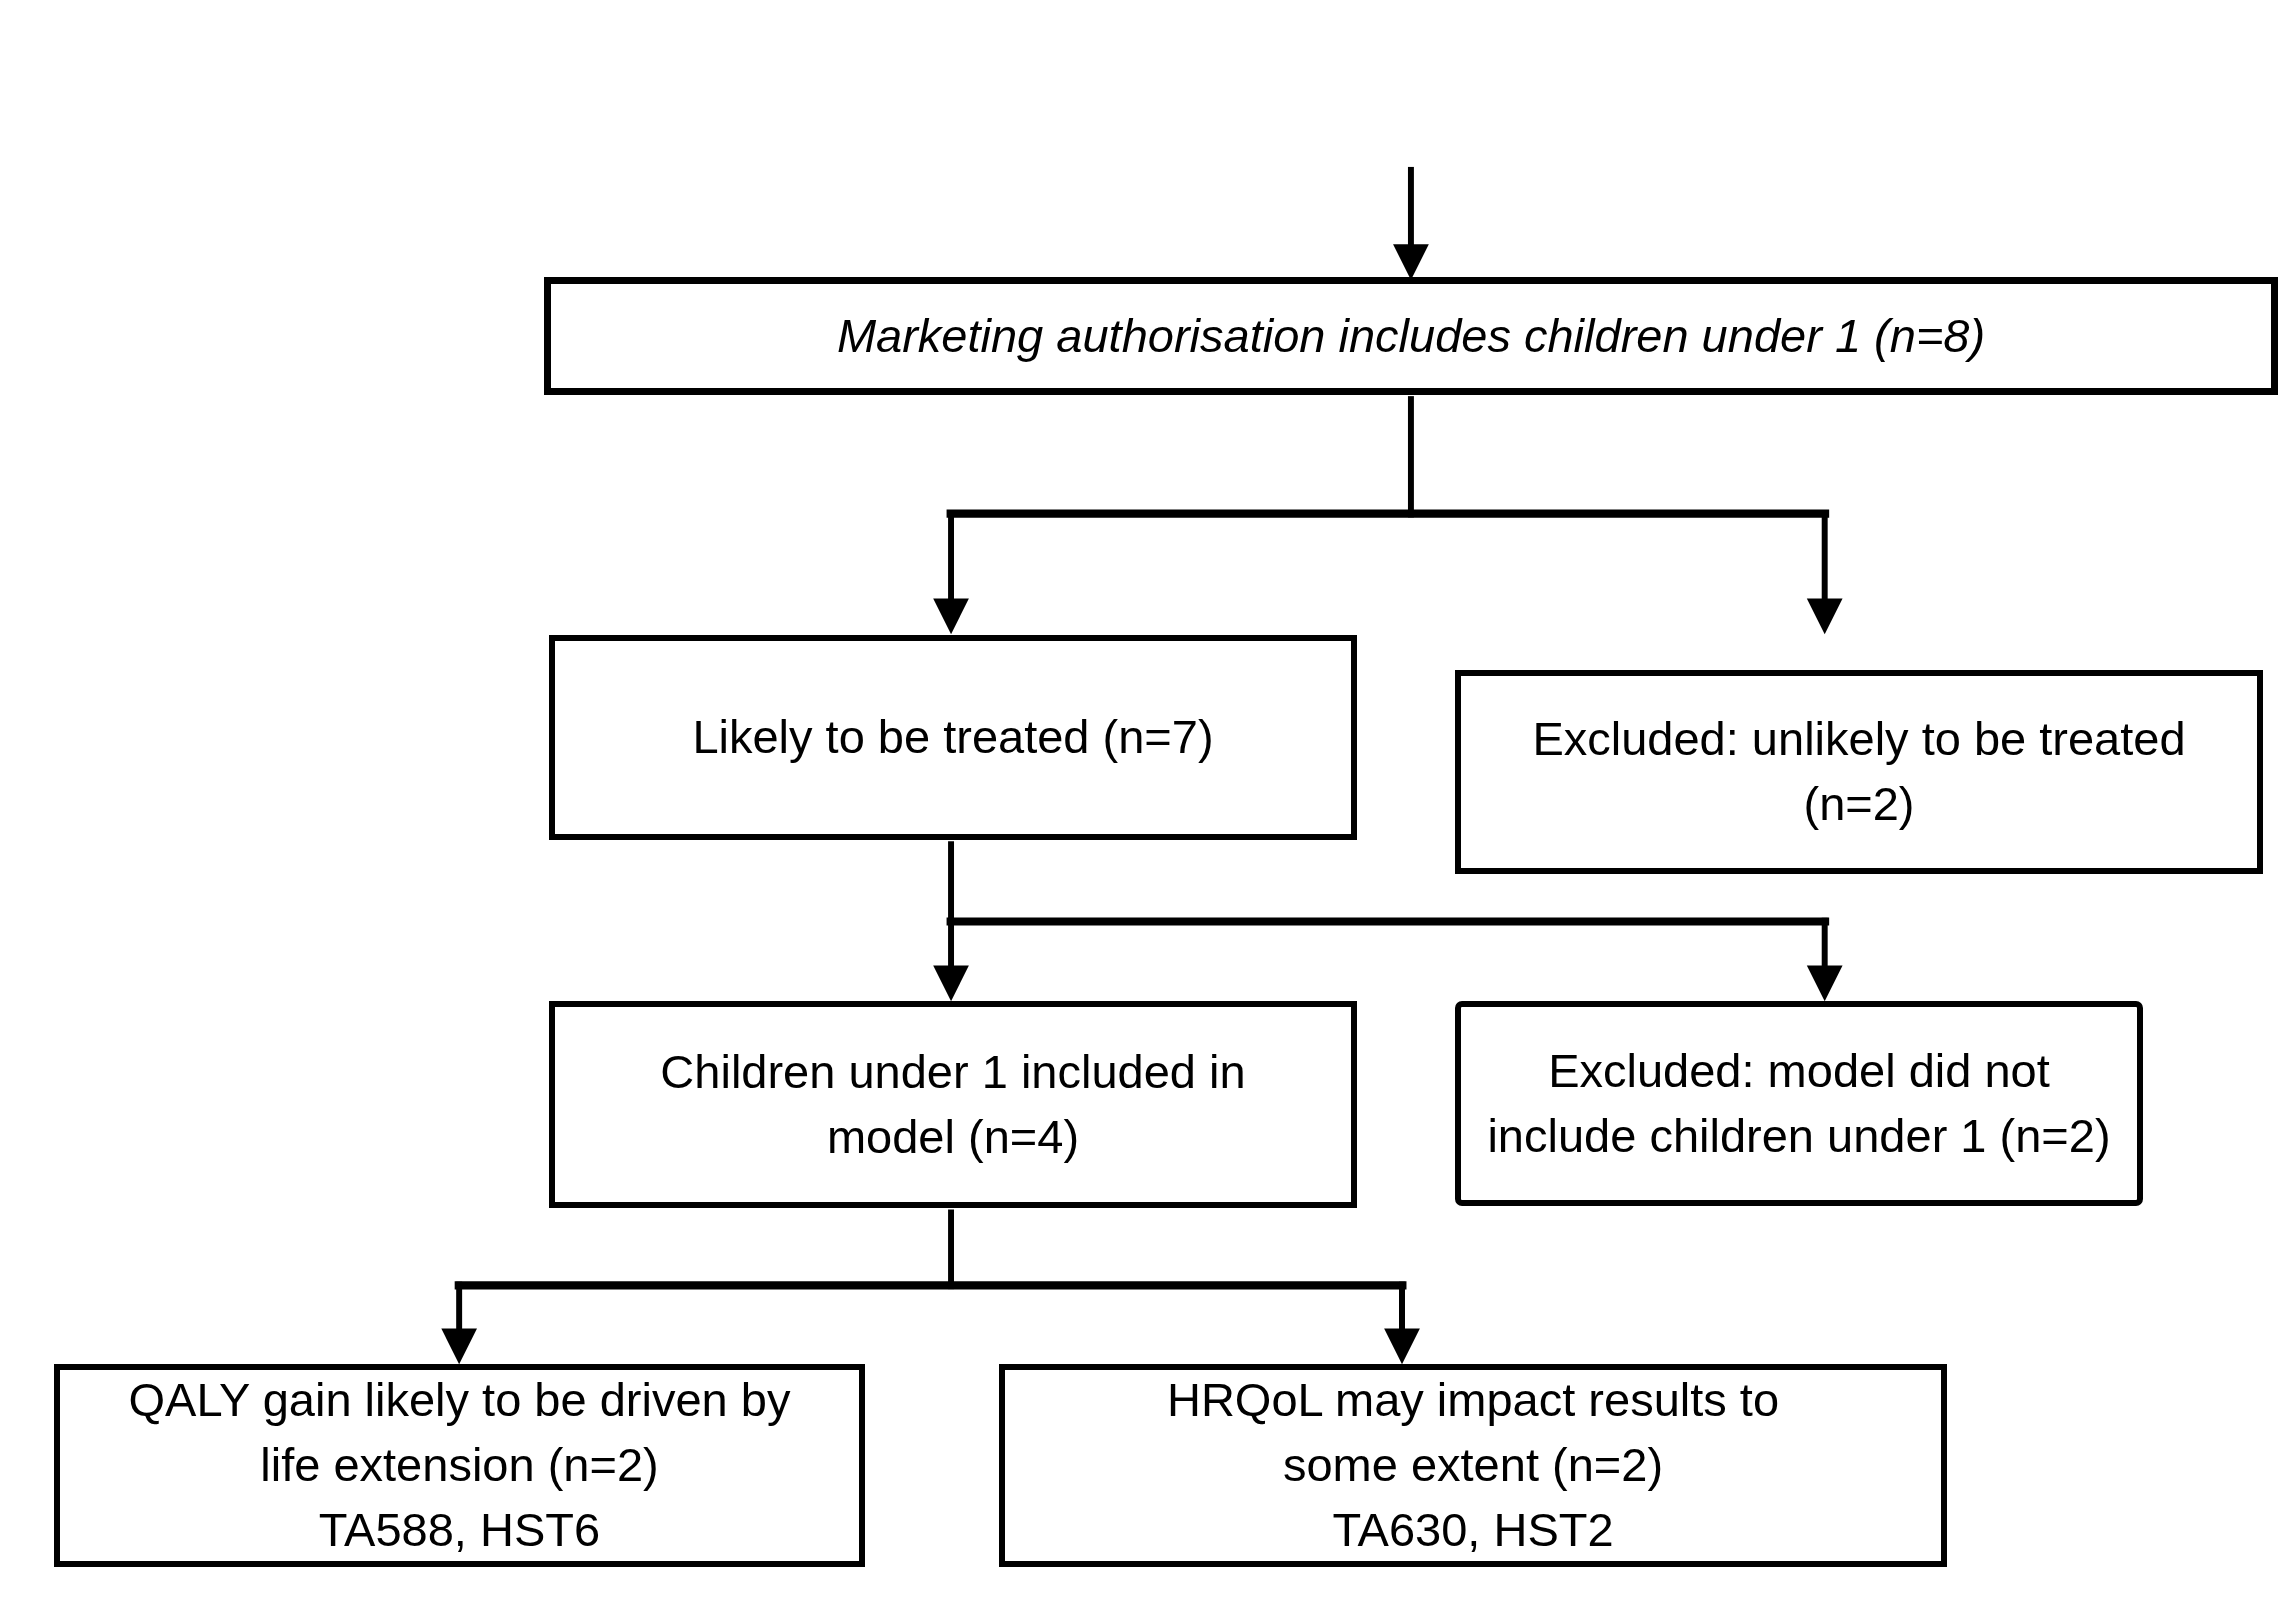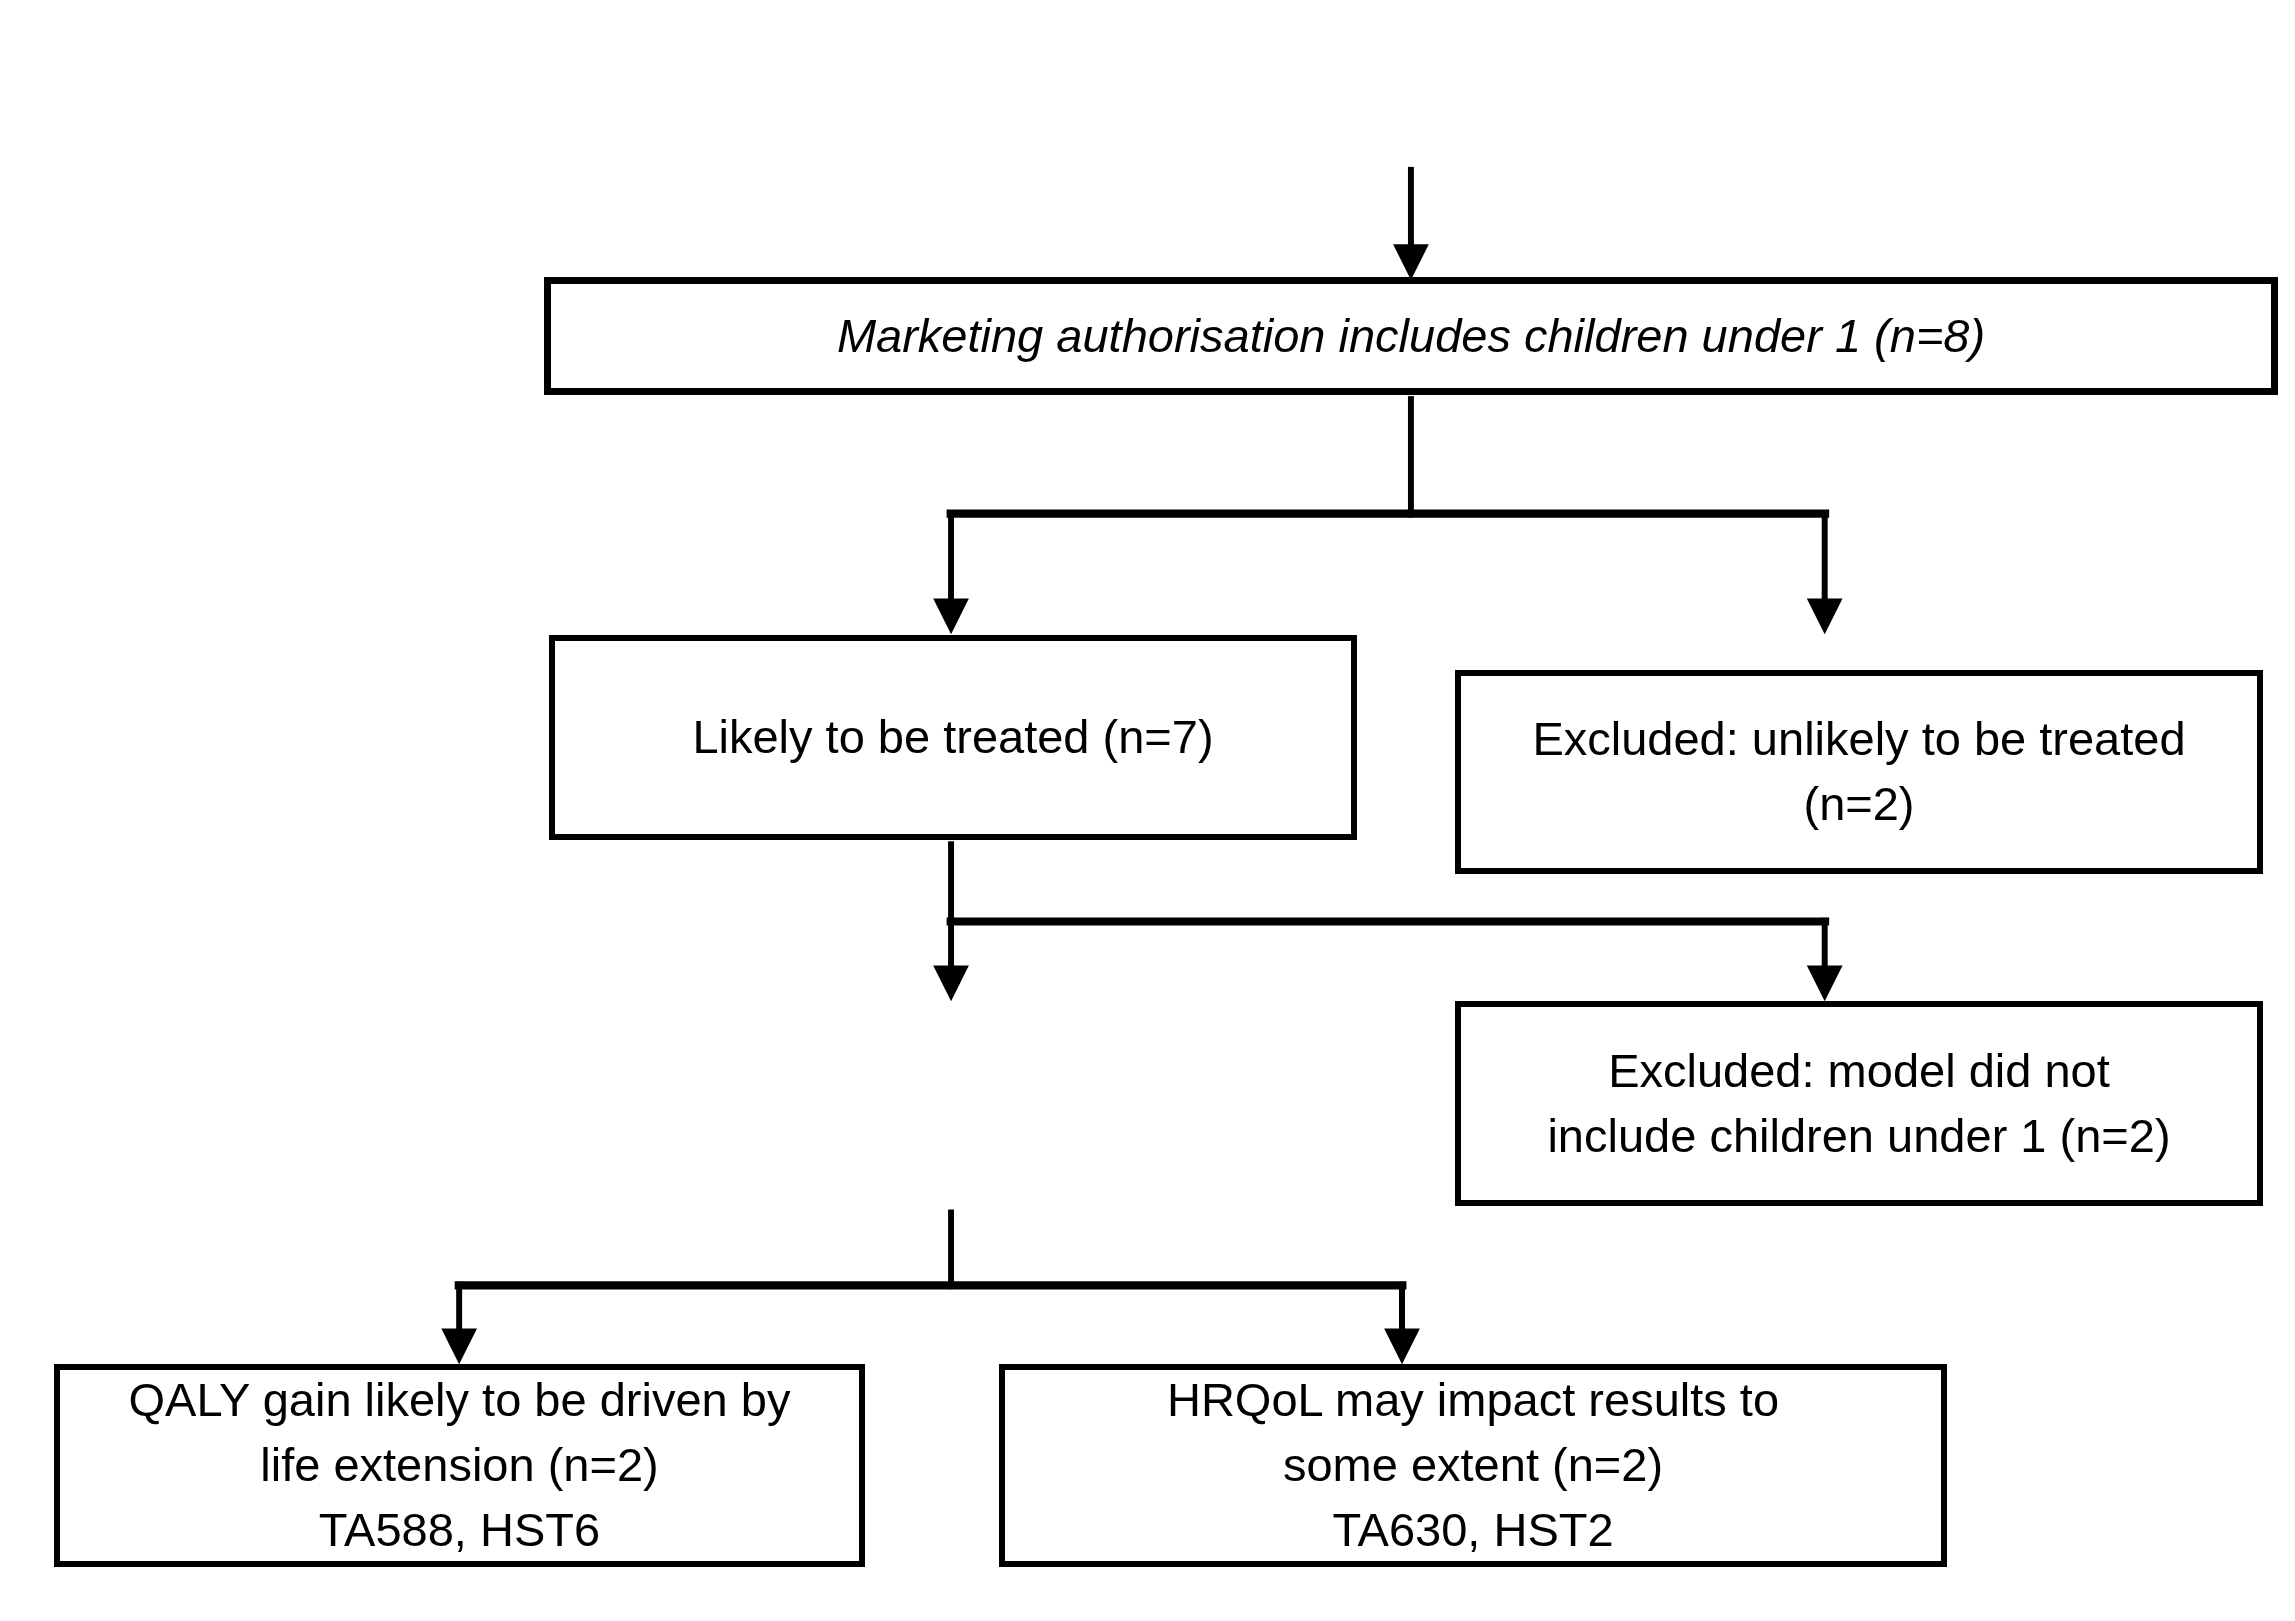--- a/index.html
+++ b/index.html
@@ -38,21 +38,21 @@
     padding: 0 18px;
   }
   
   .n1, .n2 { border-width: 7.4px; }
 
   .n1 { left: 544px;  top: 47px;   width: 1734px; height: 119px; }
   .n2 { left: 544px;  top: 277px;  width: 1734px; height: 118px; font-style: italic; }
   .n3 { left: 549px;  top: 635px;  width: 808px; height: 205px; }
   .n4 { left: 1455px; top: 670px;  width: 808px; height: 204px; }
   .n5 { left: 549px;  top: 1001px; width: 808px; height: 207px; }
-  .n6 { left: 1455px; top: 1001px; width: 808px; height: 205px; }
+  .n6 { left: 1455px; top: 1001px; width: 688px; height: 205px; border-radius: 7px; }
   .n7 { left: 54px;   top: 1364px; width: 811px; height: 203px; }
   .n8 { left: 999px; top: 1364px; width: 948px; height: 203px; }
 
   .connectors path    { stroke: #000000; fill: none; }
   .connectors polygon { fill: #000000; stroke: none; }
   .line  { stroke-width: 8px; }
   .hline { stroke-width: 11px; }
 </style>
 </head>
 <body>
@@ -82,20 +82,22 @@
     <path class="line" d="M617 1722 V1790"></path>
     <polygon points="593,1785 641,1785 617,1833"></polygon>
     <path class="line" d="M1884 1722 V1790"></path>
     <polygon points="1860,1785 1908,1785 1884,1833"></polygon>
   </svg>
 
   <div class="node n2">Marketing authorisation includes children under 1 (n=8)</div>
   <div class="node n3">Likely to be treated (n=7)</div>
   <div class="node n4">Excluded: unlikely to be treated
 (n=2)</div>
+  <div class="node n5">Children under 1 included in
+model (n=4)</div>
   <div class="node n6">Excluded: model did not
 include children under 1 (n=2)</div>
   <div class="node n7">QALY gain likely to be driven by
 life extension (n=2)
 TA588, HST6</div>
   <div class="node n8">HRQoL may impact results to
 some extent (n=2)
 TA630, HST2</div>
 
 </div>

